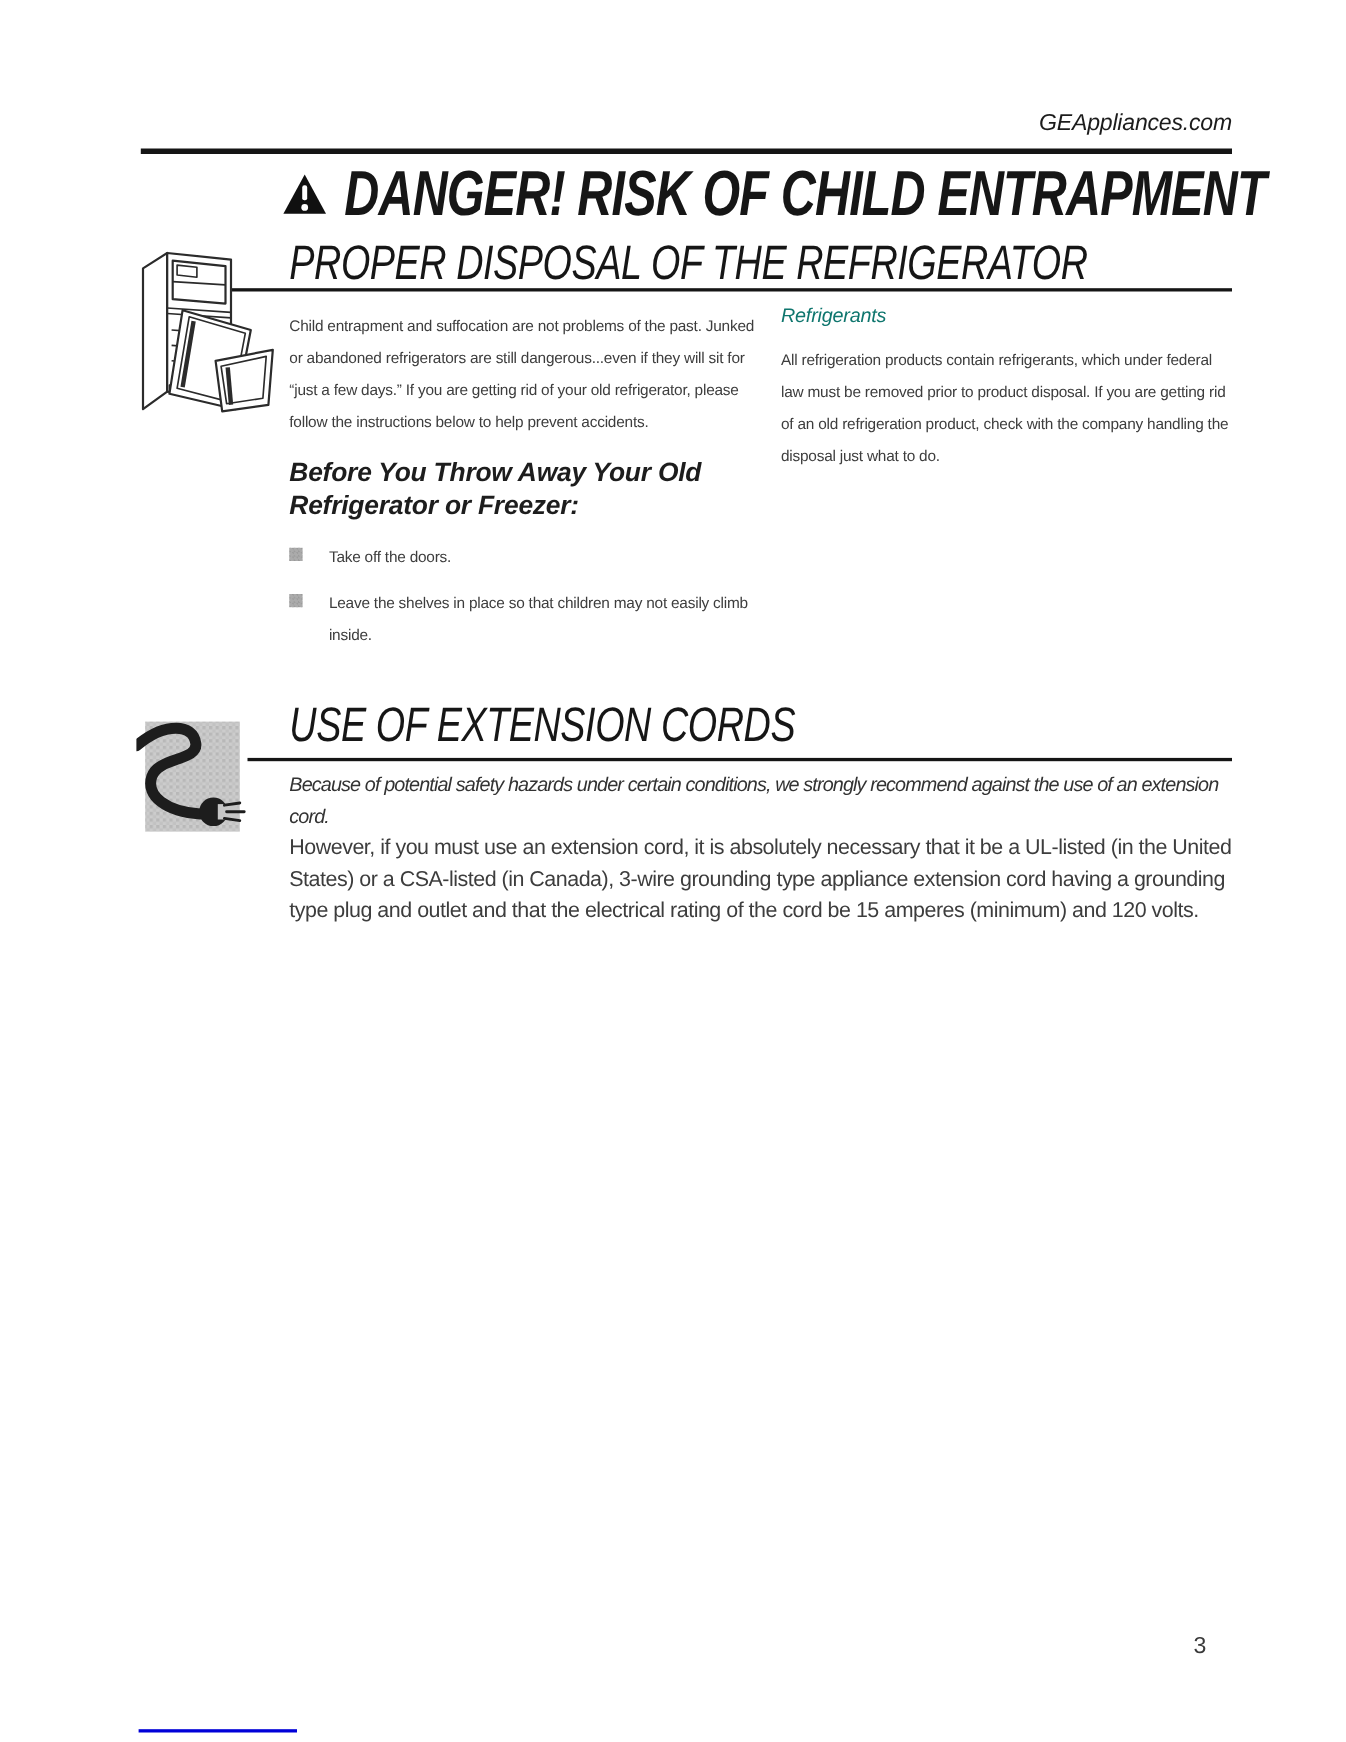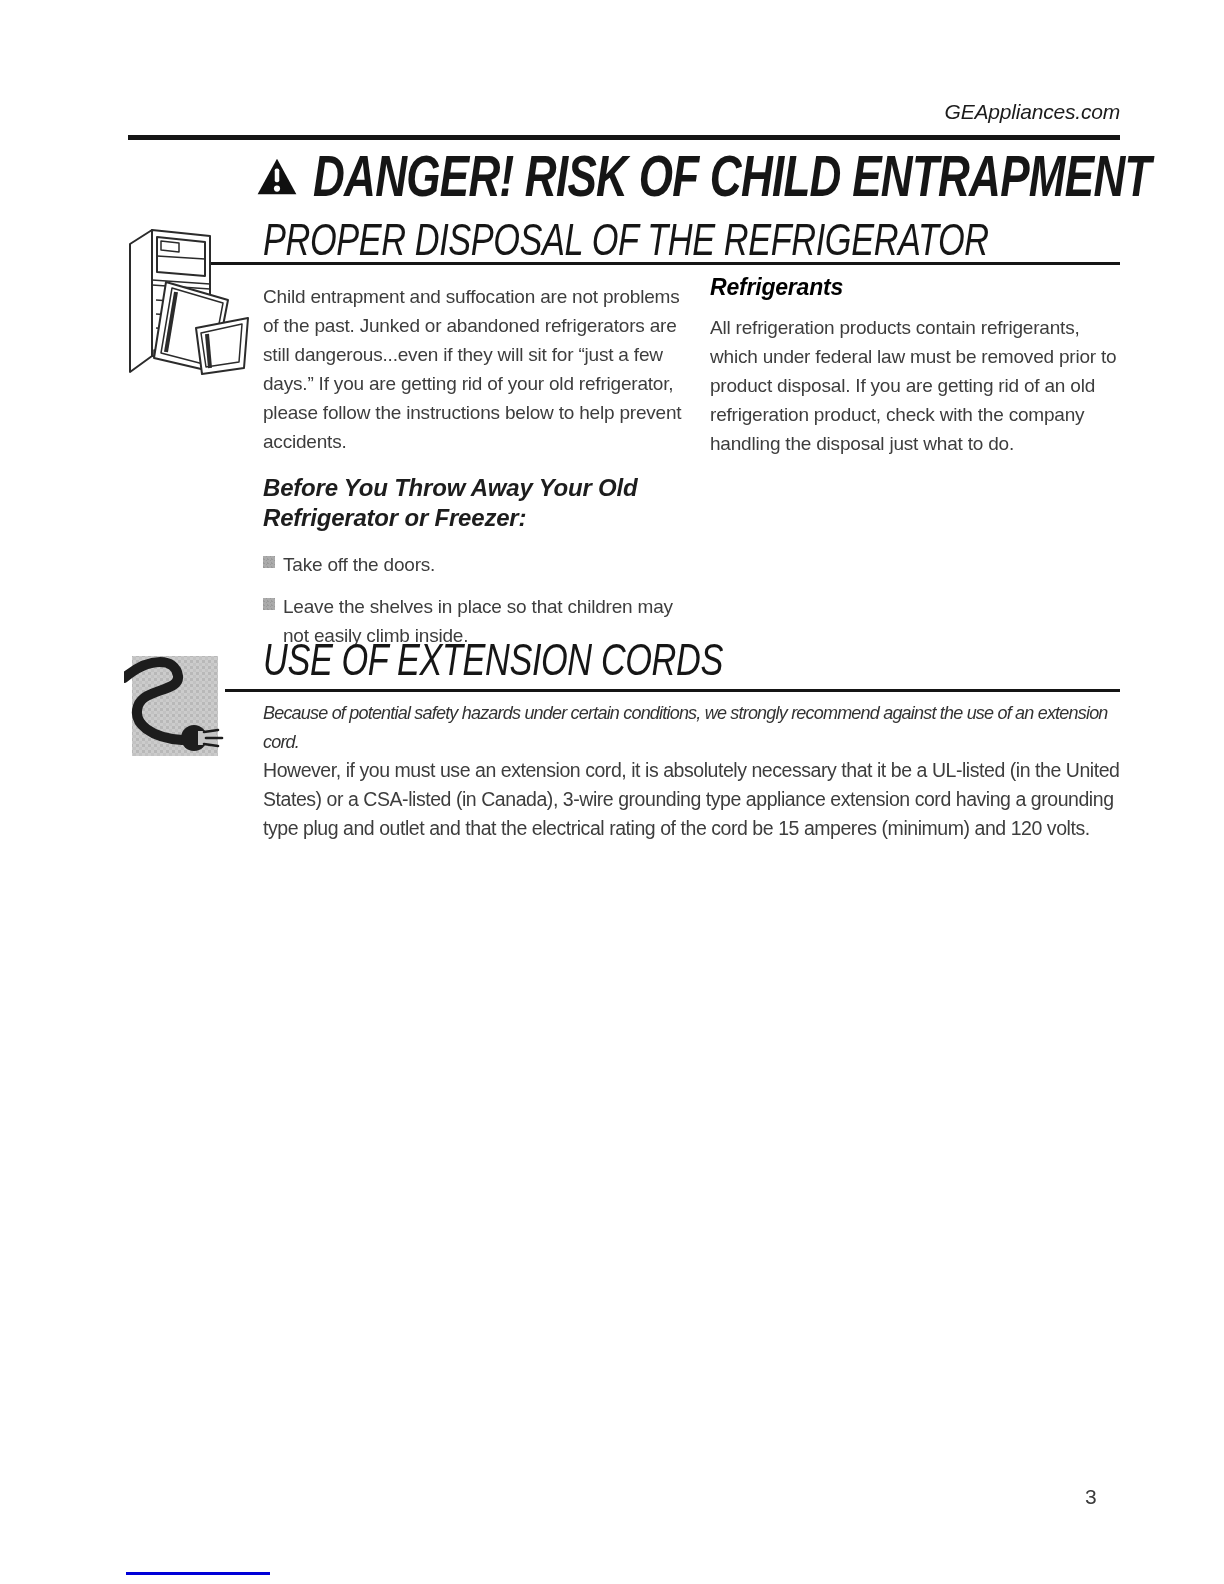--- a/index.html
+++ b/index.html
@@ -47,40 +47,41 @@
   .heading-disposal{left:263px; top:217px;}
   .heading-extension{left:263px; top:637px;}
   .section-rule{position:absolute; height:3px; background:#151515;}
   .rule-disposal{left:210px; top:262px; width:910px;}
   .rule-extension{left:225px; top:689px; width:895px;}
   
   .fridge-icon{position:absolute; left:126px; top:220px; width:124px; height:158px; z-index:2;}
   .cord-icon{position:absolute; left:124px; top:648px; width:120px; height:116px;}
   
   .body-text{
-    font-size:19px; line-height:29px; letter-spacing:-0.2px;
+    font-size:14px; line-height:29px; letter-spacing:-0.2px;
     color:#3d3d3d; margin:0;
   }
   .col-left{position:absolute; left:263px; top:282px; width:434px;}
   .col-right{position:absolute; left:710px; top:274px; width:414px;}
   .sub-heading{
     font-style:italic; font-weight:700;
     font-size:24px; line-height:30px; color:#1d1d1d;
     margin:17px 0 0 0; letter-spacing:-0.2px;
   }
   .minor-heading{
-    font-style:italic; font-weight:700;
-    font-size:23px; line-height:26px; color:#000000;
+    font-style:italic; font-weight:400;
+    font-size:18px; line-height:26px; color:#0f766e;
     margin:0; letter-spacing:-0.2px;
   }
   .col-right .body-text{margin-top:13px;}
   .bullet-list{list-style:none; margin:17px 0 0 0; padding:0;}
   .bullet-list li{
     display:flex; align-items:flex-start;
     margin-bottom:13px;
+    gap:16px;
   }
   .square-bullet{
     flex:0 0 auto; width:12px; height:12px; margin:6px 8px 0 0;
     background:#ababab;
     background-image:linear-gradient(45deg,#9a9a9a 25%,transparent 25%,transparent 75%,#9a9a9a 75%);
     background-size:4px 4px;
   }
   
   .ext-lead{
     position:absolute; left:263px; top:699px; width:862px;

